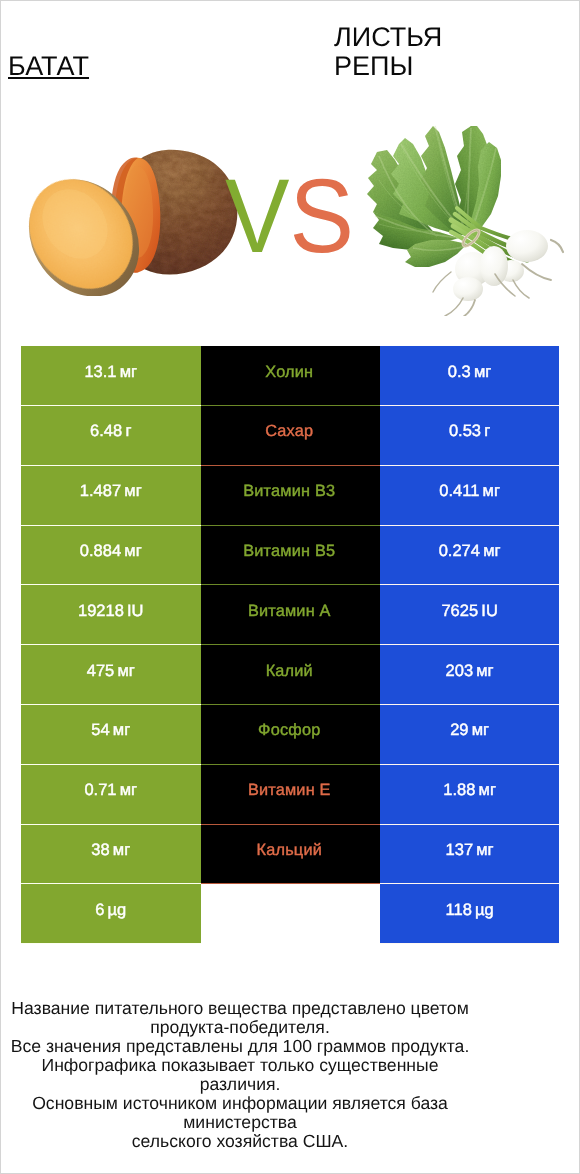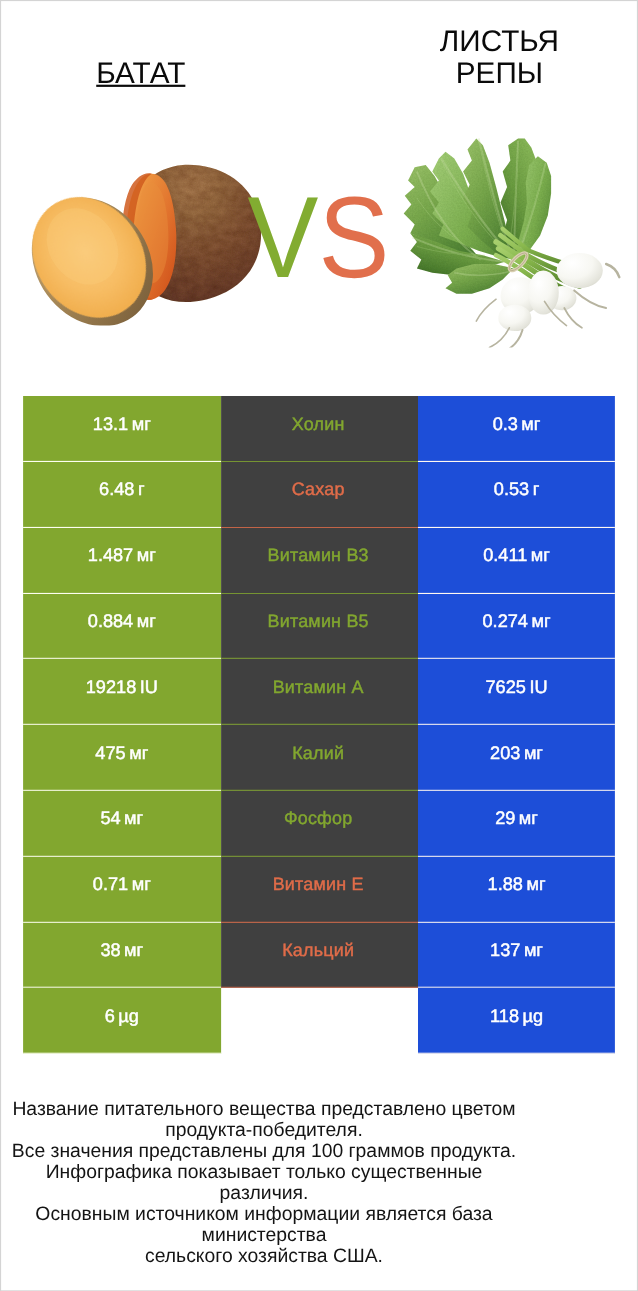--- a/index.html
+++ b/index.html
@@ -1,33 +1,33 @@
 <!DOCTYPE html>
 <html><head>
 <meta charset="utf-8">
 <title>Comparison</title>
 <style>
   html,body{margin:0;padding:0;}
   body{width:580px;height:1174px;background:#fff;font-family:"Liberation Sans",sans-serif;overflow:hidden;text-rendering:geometricPrecision;}
   .page{position:relative;width:580px;height:1174px;box-sizing:border-box;border:1px solid #d4d4d4;background:#fff;}
   .hdr{position:absolute;left:0;top:0;width:580px;height:330px;}
-  .title{position:absolute;text-align:center;color:#0a0a0a;font-size:27px;line-height:29px;}
+  .title{position:absolute;text-align:left;color:#0a0a0a;font-size:27px;line-height:29px;}
   .t-left{left:7px;top:51px;width:240px;text-decoration:underline;}
   .t-right{left:333px;top:22px;width:240px;}
   .vs{position:absolute;left:224px;top:163px;font-size:105px;font-weight:400;line-height:105px;letter-spacing:0px;transform:scaleX(0.92);transform-origin:left top;}
   .vs .v{color:#82ac31;}
   .vs .s{color:#e16f4c;}
   .img-left{position:absolute;left:25px;top:145px;width:225px;height:150px;}
   .img-right{position:absolute;left:358px;top:115px;width:215px;height:200px;}
   .table{position:absolute;left:20px;top:343.2px;width:538.6px;}
   .row{position:relative;height:59.8px;}
-  .cell{position:absolute;top:16px;height:100%;display:flex;align-items:center;justify-content:center;box-sizing:border-box;}
+  .cell{position:absolute;top:2px;height:100%;display:flex;align-items:center;justify-content:center;box-sizing:border-box;}
   .cell > span{padding-bottom:7px;}
   .c-left{left:0;width:179.5px;background:#82a72f;color:#fff;font-weight:400;font-size:16.5px;-webkit-text-stroke:0.45px #fff;border-bottom:1.4px solid #fdfff0;}
-  .c-mid{left:179.5px;width:179px;background:#404040;font-weight:400;font-size:16.3px;letter-spacing:0.2px;border-bottom:1px solid #82a72f;padding-bottom:7px;padding-right:1.5px;}
+  .c-mid{left:179.5px;width:179px;background:#000000;font-weight:400;font-size:16.3px;letter-spacing:0.2px;border-bottom:1px solid #82a72f;padding-bottom:7px;padding-right:1.5px;}
   .c-right{left:359px;width:179.2px;background:#1d4ed8;color:#fff;font-weight:400;font-size:16.5px;-webkit-text-stroke:0.45px #fff;border-bottom:1.4px solid #fff8f2;}
   .unit{font-size:1em;margin-left:3.2px;}
   .footer{position:absolute;left:0;top:998px;width:478px;text-align:center;color:#141414;font-size:17.6px;line-height:19px;}
 </style>
 </head>
 <body>
 
 <div class="page">
   <div class="hdr">
     <div class="title t-left">БАТАТ</div>

